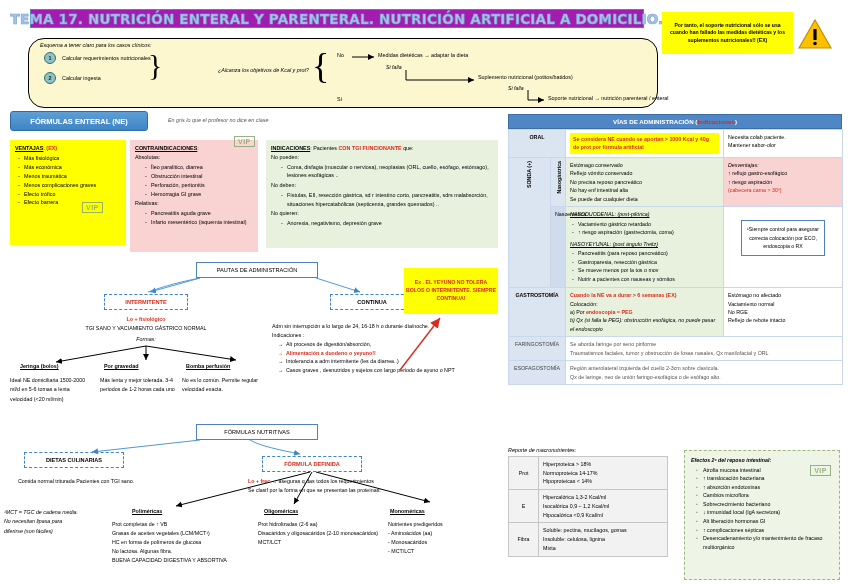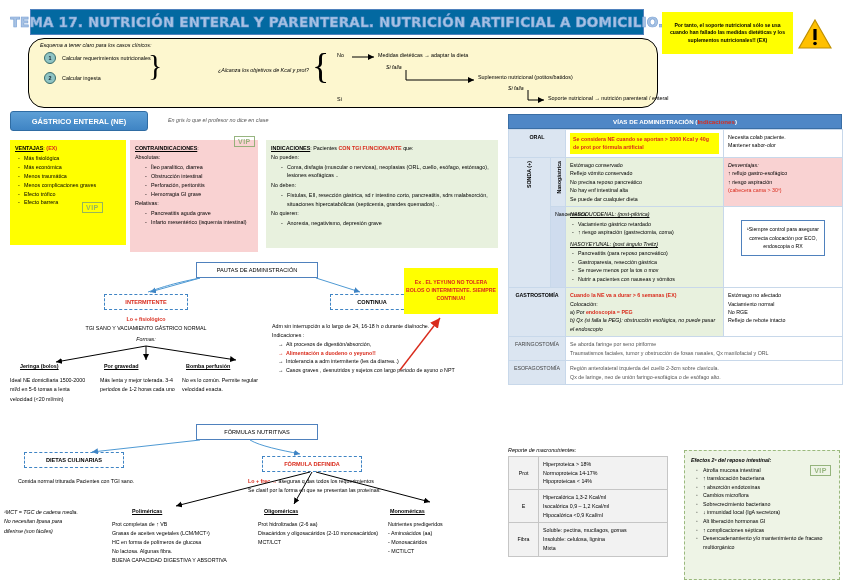--- a/index.html
+++ b/index.html
@@ -10,23 +10,23 @@
     font-family: "Liberation Sans", sans-serif;
     font-size: 5.2px;
     color: #000;
     position: relative;
     overflow: hidden;
   }
   .abs { position: absolute; }
 
   
   #title-bar {
-    left: 30px; top: 9px; width: 614px; height: 26px;
+    left: 30px; top: 9px; width: 614px; height: 19px;
     border: 1.5px solid #4f81bd;
-    background: #0369a1;
+    background: #a21caf;
     display: flex; align-items: center; justify-content: center;
   }
   #title-text {
     font-family: "DejaVu Sans", sans-serif;
     font-weight: bold;
     font-size: 13.5px;
     letter-spacing: .2px;
     color: #a9c3e3;
     -webkit-text-stroke: 0.7px #7ba3d6;
     white-space: nowrap;
@@ -237,21 +237,21 @@
 </div>
 <div class="abs" id="vbrace">{</div>
 <div class="abs" id="lbl-no">No</div>
 <div class="abs" id="lbl-si">Sí</div>
 <div class="abs" id="t-medidas">Medidas dietéticas → adaptar la dieta</div>
 <div class="abs" id="t-sifalla1">Si falla</div>
 <div class="abs" id="t-supl">Suplemento nutricional (potitos/batidos)</div>
 <div class="abs" id="t-sifalla2">Si falla</div>
 <div class="abs" id="t-soporte">Soporte nutricional → nutrición parenteral / enteral</div>
 
-<div class="abs" id="ne-pill">GÁSTRICO ENTERAL (NE)</div>
+<div class="abs" id="ne-pill">FÓRMULAS ENTERAL (NE)</div>
 <div class="abs" id="gray-note">En gris lo que el profesor no dice en clase</div>
 
 <div class="abs" id="ventajas">
   <div><span class="hdr-u">VENTAJAS</span>: <span class="redb">(EX)</span></div>
   <ul class="tight">
     <li>Más fisiológica</li>
     <li>Más económica</li>
     <li>Menos traumática</li>
     <li>Menos complicaciones graves</li>
     <li>Efecto trófico</li>

